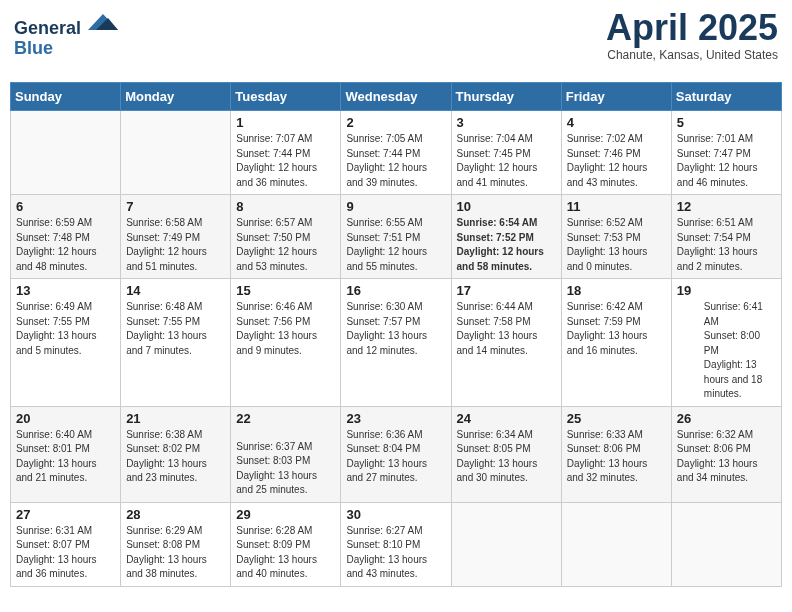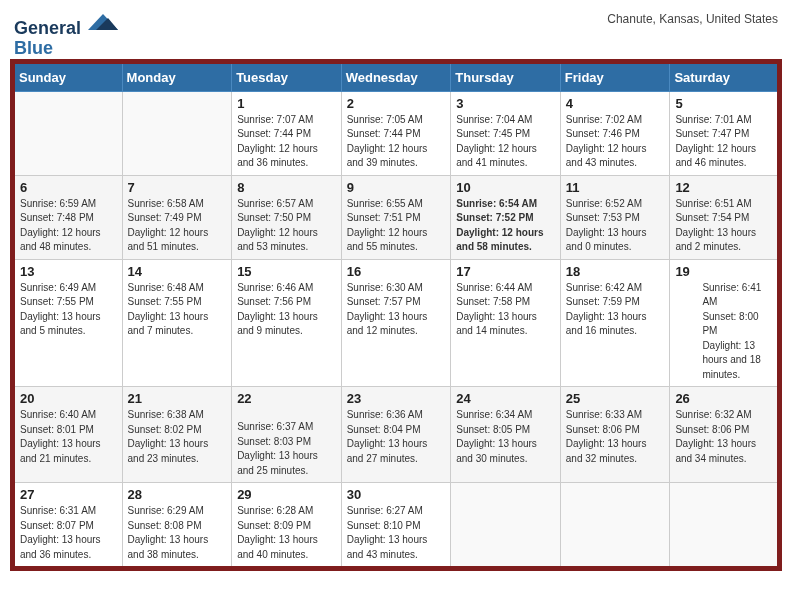--- a/index.html
+++ b/index.html
@@ -7,21 +7,21 @@
       font-family: Arial, sans-serif;
       background: #fff;
       width: 792px;
       min-height: 612px;
       padding: 10px;
     }
     .header {
       display: flex;
       justify-content: space-between;
       align-items: flex-start;
-      margin-bottom: 0;
+      margin-bottom: 20px;
       padding: 0 4px;
     }
     .logo {
       display: flex;
       align-items: center;
     }
     .logo-text {
       font-size: 18px;
       font-weight: bold;
       color: #1a3a5c;
@@ -45,21 +45,21 @@
       line-height: 1;
     }
     .location {
       font-size: 12px;
       color: #444;
       margin-top: 2px;
     }
     .calendar {
       width: 100%;
       border-collapse: collapse;
-      border: 5px solid #7f1d1d;
+      border: 1px solid #7f1d1d;
     }
     .calendar th {
       background-color: #2e6da4;
       color: #fff;
       font-size: 13px;
       font-weight: bold;
       padding: 6px 4px;
       text-align: left;
       border: 1px solid #4a89c0;
     }
@@ -106,20 +106,21 @@
           <svg class="logo-icon" viewBox="0 0 30 24" xmlns="http://www.w3.org/2000/svg">
             <polygon points="0,20 15,4 30,20" fill="#2e6da4"></polygon>
             <polygon points="8,20 20,8 30,20" fill="#1a3a5c"></polygon>
           </svg>
           <br><span style="color:#2e6da4;">Blue</span>
         </div>
       </div>
     </div>
   </div>
   <div class="title-block">
+    <div class="month-title">April 2025</div>
     <div class="location">Chanute, Kansas, United States</div>
   </div>
 </div>
 
 <table class="calendar">
   <thead>
     <tr>
     <th>Sunday</th>
         <th>Monday</th>
         <th>Tuesday</th>

